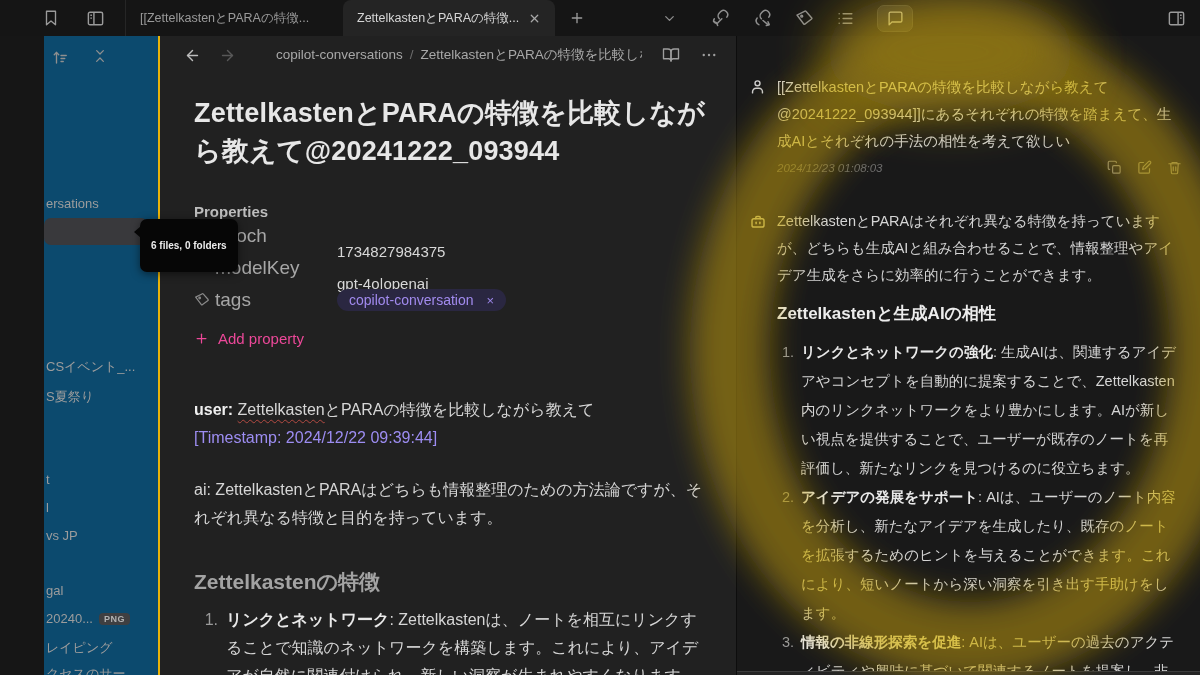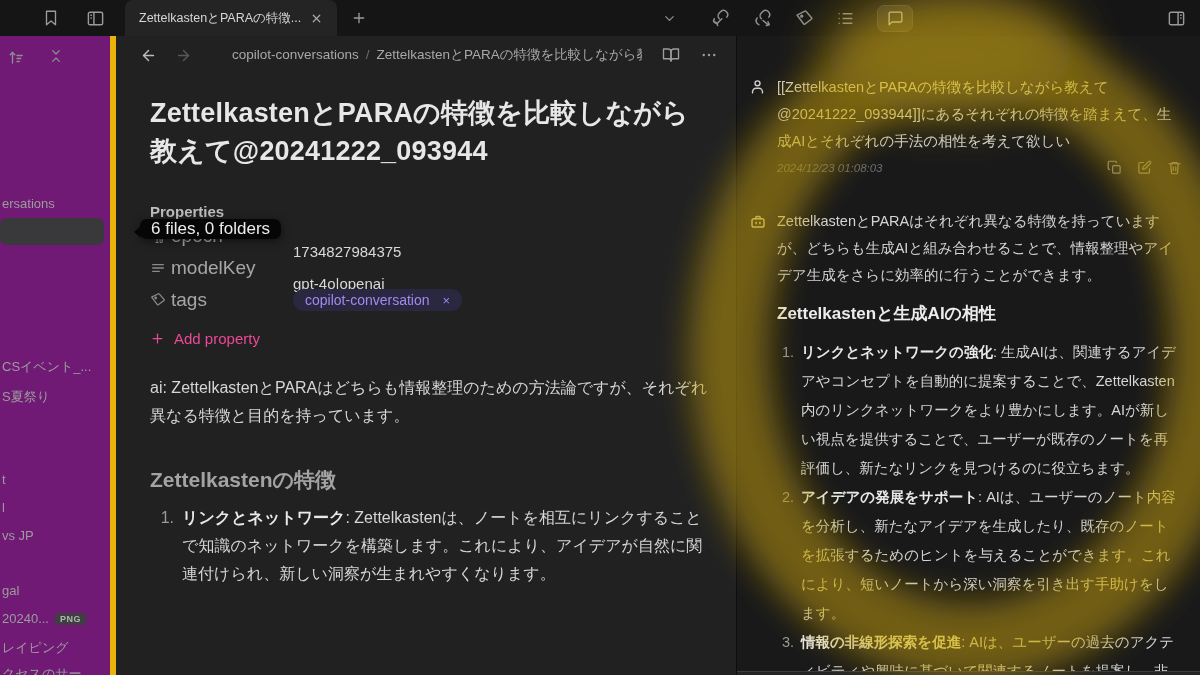--- a/index.html
+++ b/index.html
@@ -21,21 +21,21 @@
   .tb-chevron { display:flex; align-items:center; color:#8f8f8f; padding-right:34px; }
   .tb-icons { display:flex; align-items:center; gap:22px; color:#8f8f8f; padding-right:14px; }
   .tb-iconbox { background:#2d2d2d; border:1px solid #404040; border-radius:7px; width:36px; height:27px;
     display:flex; align-items:center; justify-content:center; color:#c2c2c2; }
   .tb-right { display:flex; align-items:center; padding:0 14px 0 240px; color:#9b9b9b; }
 
   
   .workspace { flex:1; display:flex; min-height:0; }
 
   
-  .sidebar { width:116px; background:#701a75; border-right:6px solid #eab308; position:relative; flex:0 0 116px; }
+  .sidebar { width:116px; background:#0c4a6e; border-right:2px solid #eab308; position:relative; flex:0 0 116px;margin-left:44px; }
   .sb-tools { position:absolute; top:12px; left:8px; display:flex; gap:22px; color:#8f8f8f; }
   .sb-frag { position:absolute; left:2px; font-size:13px; color:#9c9c9c; white-space:nowrap; }
   .sb-selected { position:absolute; left:0; top:182px; width:104px; height:27px; background:#39393c; border-radius:7px; }
   .sb-badge { display:inline-block; background:#3f3f41; color:#b3b3b3; font-size:9px; font-weight:bold;
     border-radius:4px; padding:1px 5px; margin-left:6px; vertical-align:1px; letter-spacing:.5px; }
 
   
   .editor { flex:1; background:#212121; display:flex; flex-direction:column; min-width:0; border-right:1px solid #0d0d0d; }
   .ed-nav { height:38px; display:flex; align-items:center; padding:0 18px 0 24px; flex:0 0 38px; }
   .ed-nav .nav-arrow { display:flex; color:#bdbdbd; margin-right:18px; }
@@ -77,22 +77,22 @@
   .msg-time { font-size:11.5px; font-style:italic; color:#6e6e6e; flex:1; }
   .msg-actions { display:flex; gap:15px; color:#8d8d8d; }
   .msg.ai { margin-top:33px; }
   .chat-h3 { margin-top:12px; font-size:17px; font-weight:bold; color:#ececec; line-height:26px; }
   .chat-ol { margin-top:11px; padding-left:2px; }
   .chat-ol .ol-item { font-size:14.5px; line-height:29px; }
   .chat-ol .ol-num { width:22px; flex:0 0 22px; padding-right:7px; color:#9a9a9a; }
   .chat-bottom { position:absolute; left:0; right:0; bottom:0; height:4px; background:#242424; border-top:1px solid #3c3c3c; }
 
   
-  .tooltip { position:fixed; left:140px; top:219px; background:#060606; color:#ececec; font-size:17px;
-    font-weight:normal; padding:0 11px; border-radius:7px; z-index:40; box-shadow:0 2px 8px rgba(0,0,0,.5); }
+  .tooltip { position:fixed; left:140px; top:219px; background:#060606; color:#ececec; font-size:10px;
+    font-weight:bold; padding:21px 11px; border-radius:7px; z-index:40; box-shadow:0 2px 8px rgba(0,0,0,.5); }
   .tooltip:before { content:""; position:absolute; left:-6px; top:7px; border-top:6px solid transparent;
     border-bottom:6px solid transparent; border-right:7px solid #060606; }
 
   
   .spot { position:fixed; left:0; top:0; width:1200px; height:675px; pointer-events:none; z-index:90; }
   .spot.mul { mix-blend-mode:multiply; }
   .spot.scr { mix-blend-mode:screen; }
 
   svg.ic { display:block; }
 </style>
@@ -111,20 +111,23 @@
       <span>
         <svg class="ic" width="19" height="19" viewBox="0 0 24 24" fill="none" stroke="currentColor" stroke-width="1.8">
             <rect x="3" y="4" width="18" height="16" rx="2"></rect>
             <line x1="10" y1="4" x2="10" y2="20"></line>
             <line x1="5.5" y1="8" x2="7.5" y2="8"></line>
             <line x1="5.5" y1="11.5" x2="7.5" y2="11.5"></line>
           </svg>
       </span>
     </div>
     <div class="tabs">
+      <div class="tab">
+        <span class="tab-label">[[ZettelkastenとPARAの特徴...</span>
+      </div>
       <div class="tab active">
         <span class="tab-label">ZettelkastenとPARAの特徴...</span>
         <span class="tab-close">
           <svg class="ic" width="13" height="13" viewBox="0 0 24 24" fill="none" stroke="currentColor" stroke-width="2.2" stroke-linecap="round">
               <line x1="6" y1="6" x2="18" y2="18"></line>
               <line x1="18" y1="6" x2="6" y2="18"></line>
             </svg>
         </span>
       </div>
       <div class="tb-newtab">
@@ -301,20 +304,26 @@
         <div class="add-prop">
           <span>
             <svg class="ic" width="15" height="15" viewBox="0 0 24 24" fill="none" stroke="currentColor" stroke-width="2" stroke-linecap="round">
                 <line x1="12" y1="5" x2="12" y2="19"></line>
                 <line x1="5" y1="12" x2="19" y2="12"></line>
               </svg>
           </span>
           <span>Add property</span>
         </div>
 
+        <p class="para">
+          <span class="b">user:</span>
+          <span class="misspell">Zettelkasten</span><span>とPARAの特徴を比較しながら教えて</span>
+          <br>
+          <span class="ts-link">[Timestamp: 2024/12/22 09:39:44]</span>
+        </p>
 
         <p class="para2">
           <span class="b">ai:</span>
           <span>ZettelkastenとPARAはどちらも情報整理のための方法論ですが、それぞれ異なる特徴と目的を持っています。</span>
         </p>
 
         <h2 class="ed-h2">Zettelkastenの特徴</h2>
 
         <div class="ed-ol">
           <div class="ol-item">

